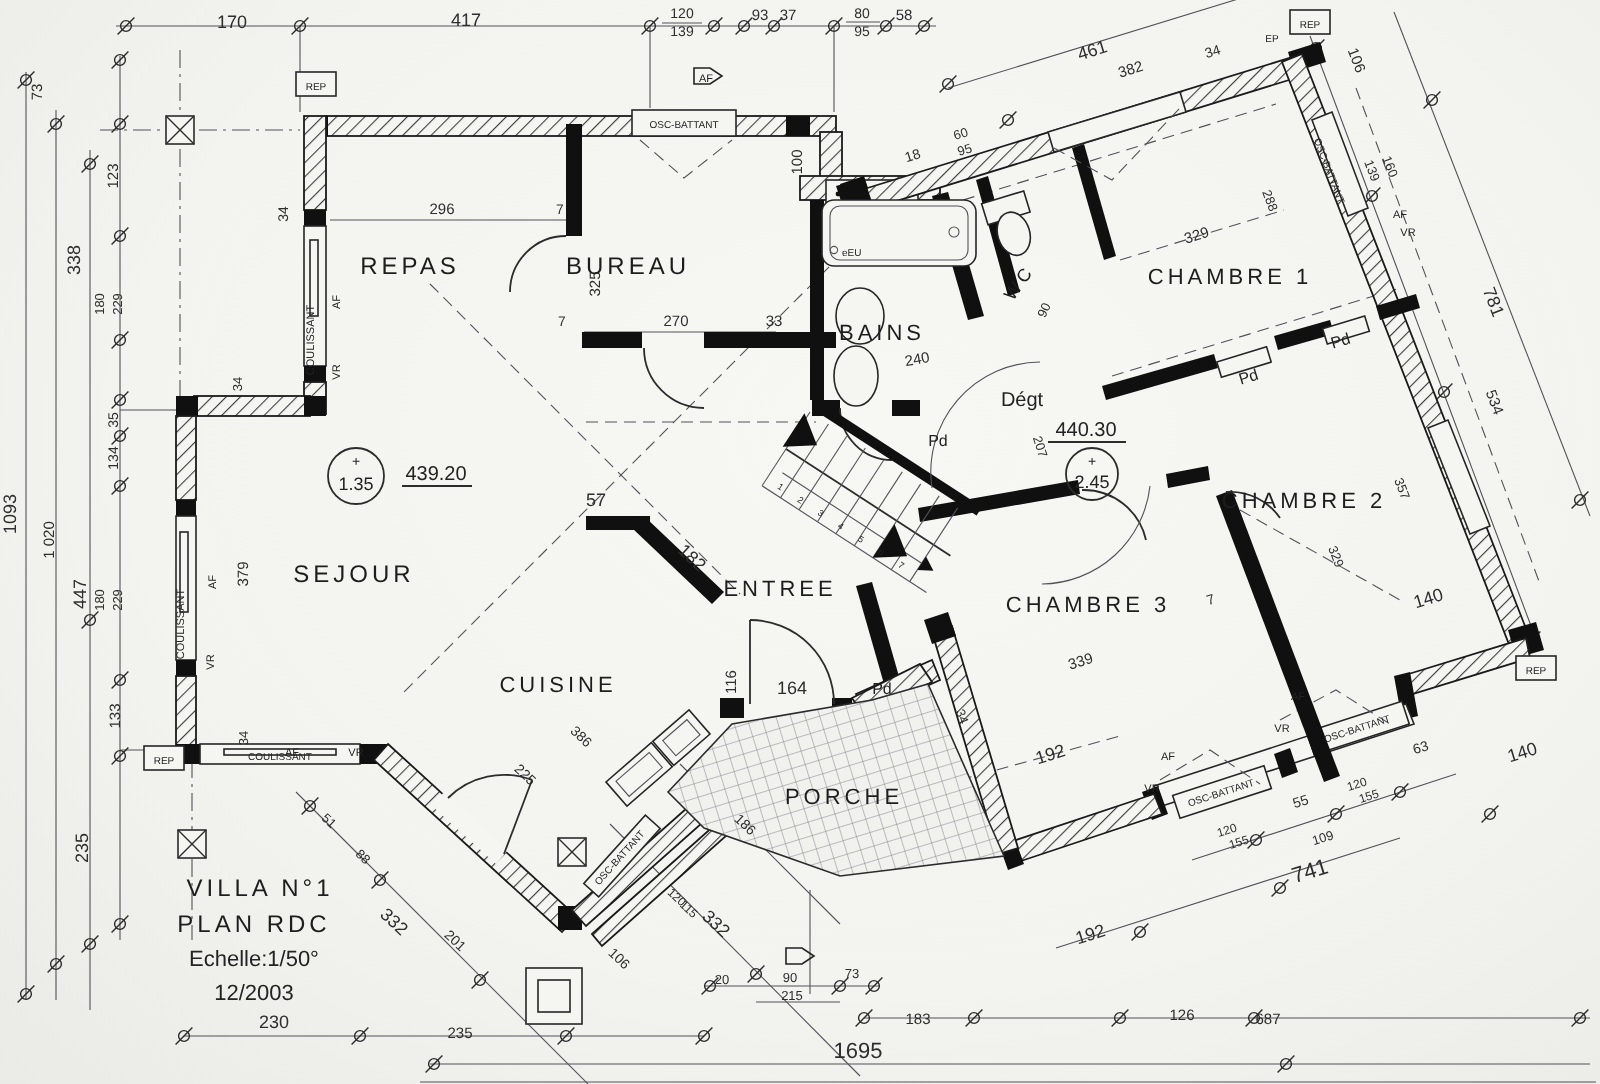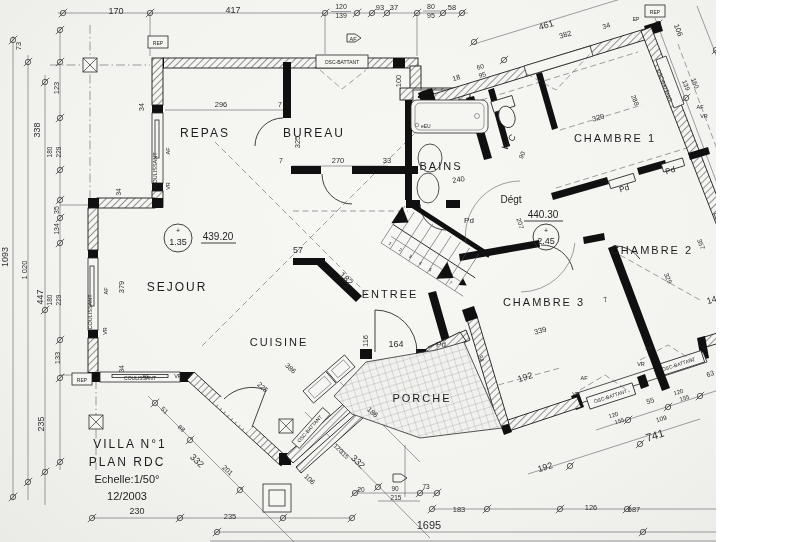--- a/index.html
+++ b/index.html
@@ -1,16 +1,16 @@
 <!DOCTYPE html>
 <html><head>
 <meta charset="utf-8">
 <style>
   html,body{margin:0;padding:0;}
-  .stage{position:relative;width:716px;height:542px;overflow:hidden;
+  .stage{position:relative;width:800px;height:542px;overflow:hidden;
          background:radial-gradient(ellipse at 55% 40%, #f7f7f4 0%, #f3f3f0 60%, #eaeae6 100%);}
   svg{position:absolute;left:0;top:0;}
   text{font-family:"Liberation Sans","DejaVu Sans",sans-serif;fill:#232323;}
   .s45{font-size:4.5px}.s5{font-size:5px}.s55{font-size:5.5px}.s6{font-size:6px}.s65{font-size:6.5px}
   .s7{font-size:7px}.s75{font-size:7.5px}.s8{font-size:8px}.s9{font-size:9px}.s10{font-size:10px}
   .s11{font-size:11px}.s12{font-size:12px}
   .mid{text-anchor:middle}
   .room{letter-spacing:2px;fill:#1d1d1d}
   .dimt{fill:#2e2e2e}
   .ln{stroke:#2c2c2c;fill:none;stroke-width:.9}

